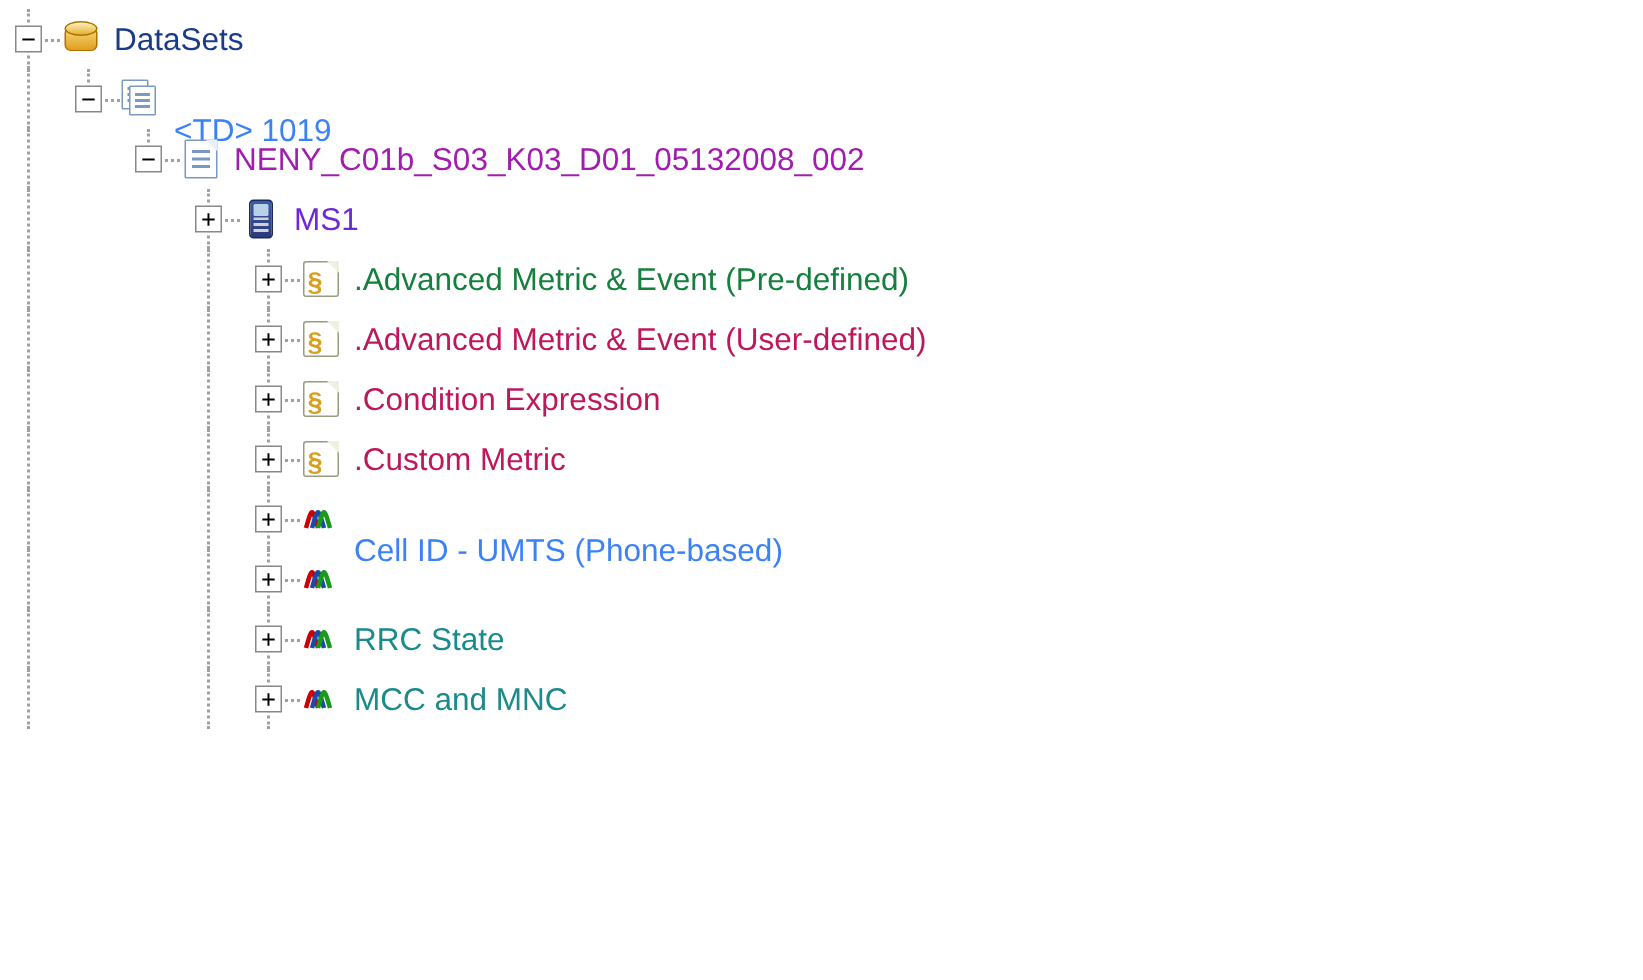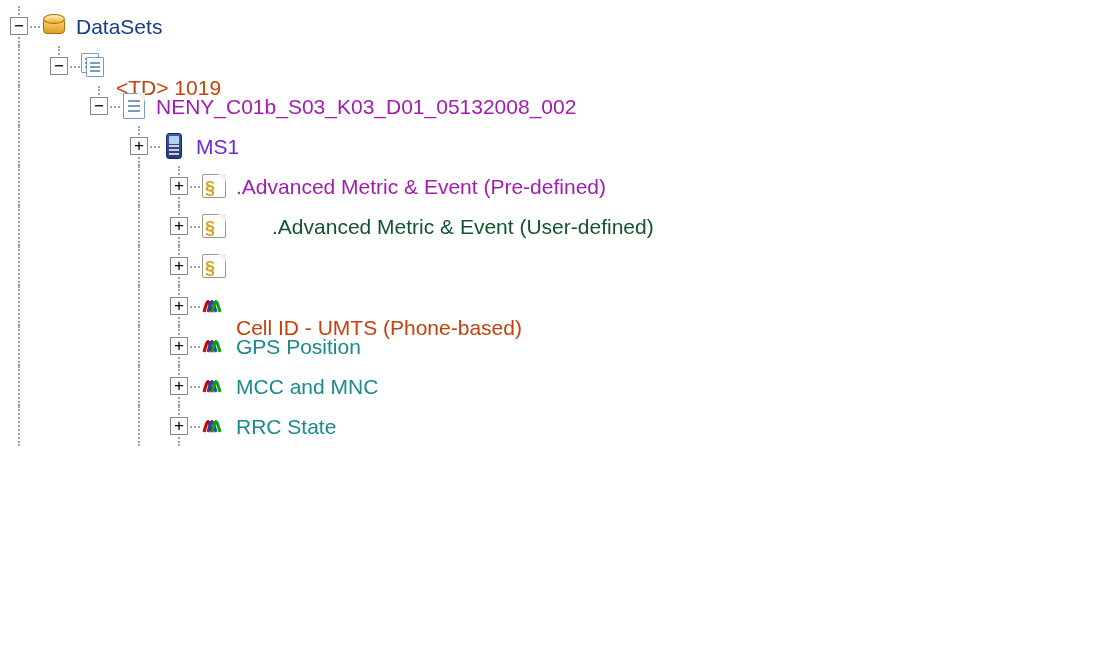--- a/index.html
+++ b/index.html
@@ -84,25 +84,25 @@
     margin-right: 8px;
     flex-shrink: 0;
     display: inline-flex;
     align-items: center;
     justify-content: center;
   }
   .label { padding-top: 1px; }
 
   
   .c-navy  { color: #1a3a8a; }
-  .c-red   { color: #c2410c; margin-top: 43px; }
+  .c-red   { color: #3b82f6; margin-top: 43px; }
   .c-teal2 { color: #a21caf; }
   .c-black { color: #6d28d9; }
-  .c-orange{ color: #a21caf; }
-  .c-green { color: #14532d; margin-left: 36px; }
+  .c-orange{ color: #15803d; }
+  .c-green { color: #be185d; }
   .c-teal  { color: #1a8a8a; }
 
   
 
   
   .ic-db {
     position: relative;
     width: 22px; height: 24px;
   }
   .ic-db::before {
@@ -273,20 +273,34 @@
         <div class="conn-cell v-full"></div>
         <div class="conn-cell "></div>
         <div class="conn-cell "></div>
         <div class="conn-cell v-full"></div>
         <div class="conn-cell v-full h-line">
           <div class="expander plus"></div>
         </div>
         <div class="icon">
           <div class="ic-script"></div>
         </div>
+        <span class="label c-green">.Condition Expression</span>
+      </div>
+      <div class="row">
+        <div class="conn-cell v-full"></div>
+        <div class="conn-cell "></div>
+        <div class="conn-cell "></div>
+        <div class="conn-cell v-full"></div>
+        <div class="conn-cell v-full h-line">
+          <div class="expander plus"></div>
+        </div>
+        <div class="icon">
+          <div class="ic-script"></div>
+        </div>
+        <span class="label c-green">.Custom Metric</span>
       </div>
       <div class="row">
         <div class="conn-cell v-full"></div>
         <div class="conn-cell "></div>
         <div class="conn-cell "></div>
         <div class="conn-cell v-full"></div>
         <div class="conn-cell v-full h-line">
           <div class="expander plus"></div>
         </div>
         <div class="icon">
@@ -306,51 +320,50 @@
         <div class="conn-cell v-full h-line">
           <div class="expander plus"></div>
         </div>
         <div class="icon">
           <div class="ic-sig"><svg viewBox="0 0 24 24">
   <path d="M2 18 C6 4, 6 4, 10 18" stroke="#cc0000" stroke-width="3" fill="none"></path>
   <path d="M6 18 C10 4, 10 4, 14 18" stroke="#1a4aaa" stroke-width="3" fill="none"></path>
   <path d="M10 18 C14 4, 14 4, 18 18" stroke="#1a9a1a" stroke-width="3" fill="none"></path>
 </svg></div>
         </div>
-        <span class="label c-teal">GPS Position</span>
       </div>
       <div class="row">
         <div class="conn-cell v-full"></div>
         <div class="conn-cell "></div>
         <div class="conn-cell "></div>
         <div class="conn-cell v-full"></div>
         <div class="conn-cell v-full h-line">
           <div class="expander plus"></div>
         </div>
         <div class="icon">
           <div class="ic-sig"><svg viewBox="0 0 24 24">
   <path d="M2 18 C6 4, 6 4, 10 18" stroke="#cc0000" stroke-width="3" fill="none"></path>
   <path d="M6 18 C10 4, 10 4, 14 18" stroke="#1a4aaa" stroke-width="3" fill="none"></path>
   <path d="M10 18 C14 4, 14 4, 18 18" stroke="#1a9a1a" stroke-width="3" fill="none"></path>
 </svg></div>
         </div>
-        <span class="label c-teal">MCC and MNC</span>
+        <span class="label c-teal">RRC State</span>
       </div>
       <div class="row">
         <div class="conn-cell v-full"></div>
         <div class="conn-cell "></div>
         <div class="conn-cell "></div>
         <div class="conn-cell v-full"></div>
         <div class="conn-cell v-full h-line">
           <div class="expander plus"></div>
         </div>
         <div class="icon">
           <div class="ic-sig"><svg viewBox="0 0 24 24">
   <path d="M2 18 C6 4, 6 4, 10 18" stroke="#cc0000" stroke-width="3" fill="none"></path>
   <path d="M6 18 C10 4, 10 4, 14 18" stroke="#1a4aaa" stroke-width="3" fill="none"></path>
   <path d="M10 18 C14 4, 14 4, 18 18" stroke="#1a9a1a" stroke-width="3" fill="none"></path>
 </svg></div>
         </div>
-        <span class="label c-teal">RRC State</span>
+        <span class="label c-teal">MCC and MNC</span>
       </div>
     </div>
 
 </div>
 
 </body></html>

